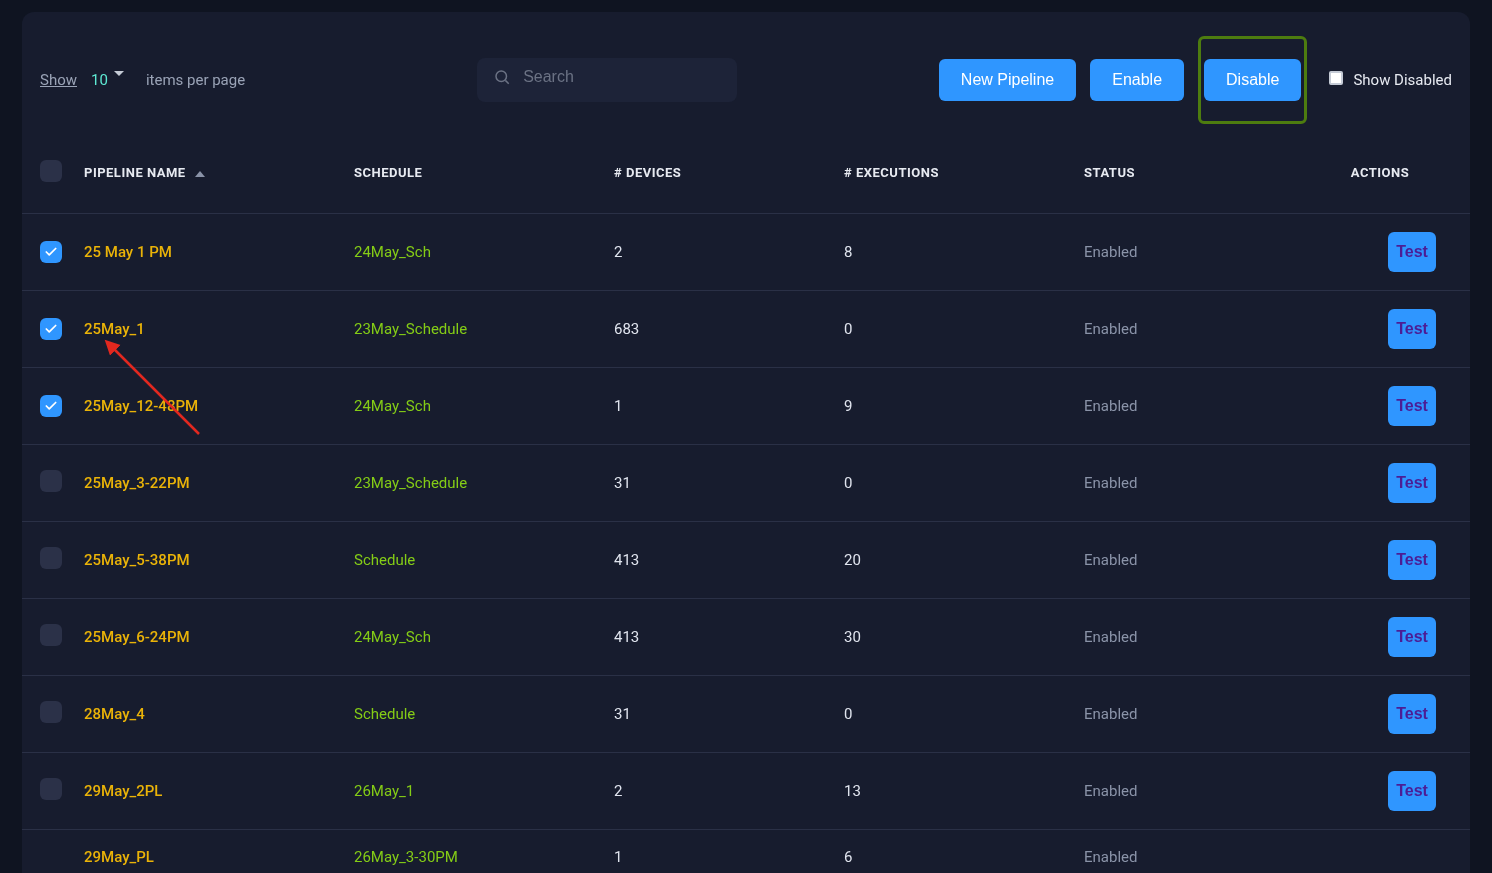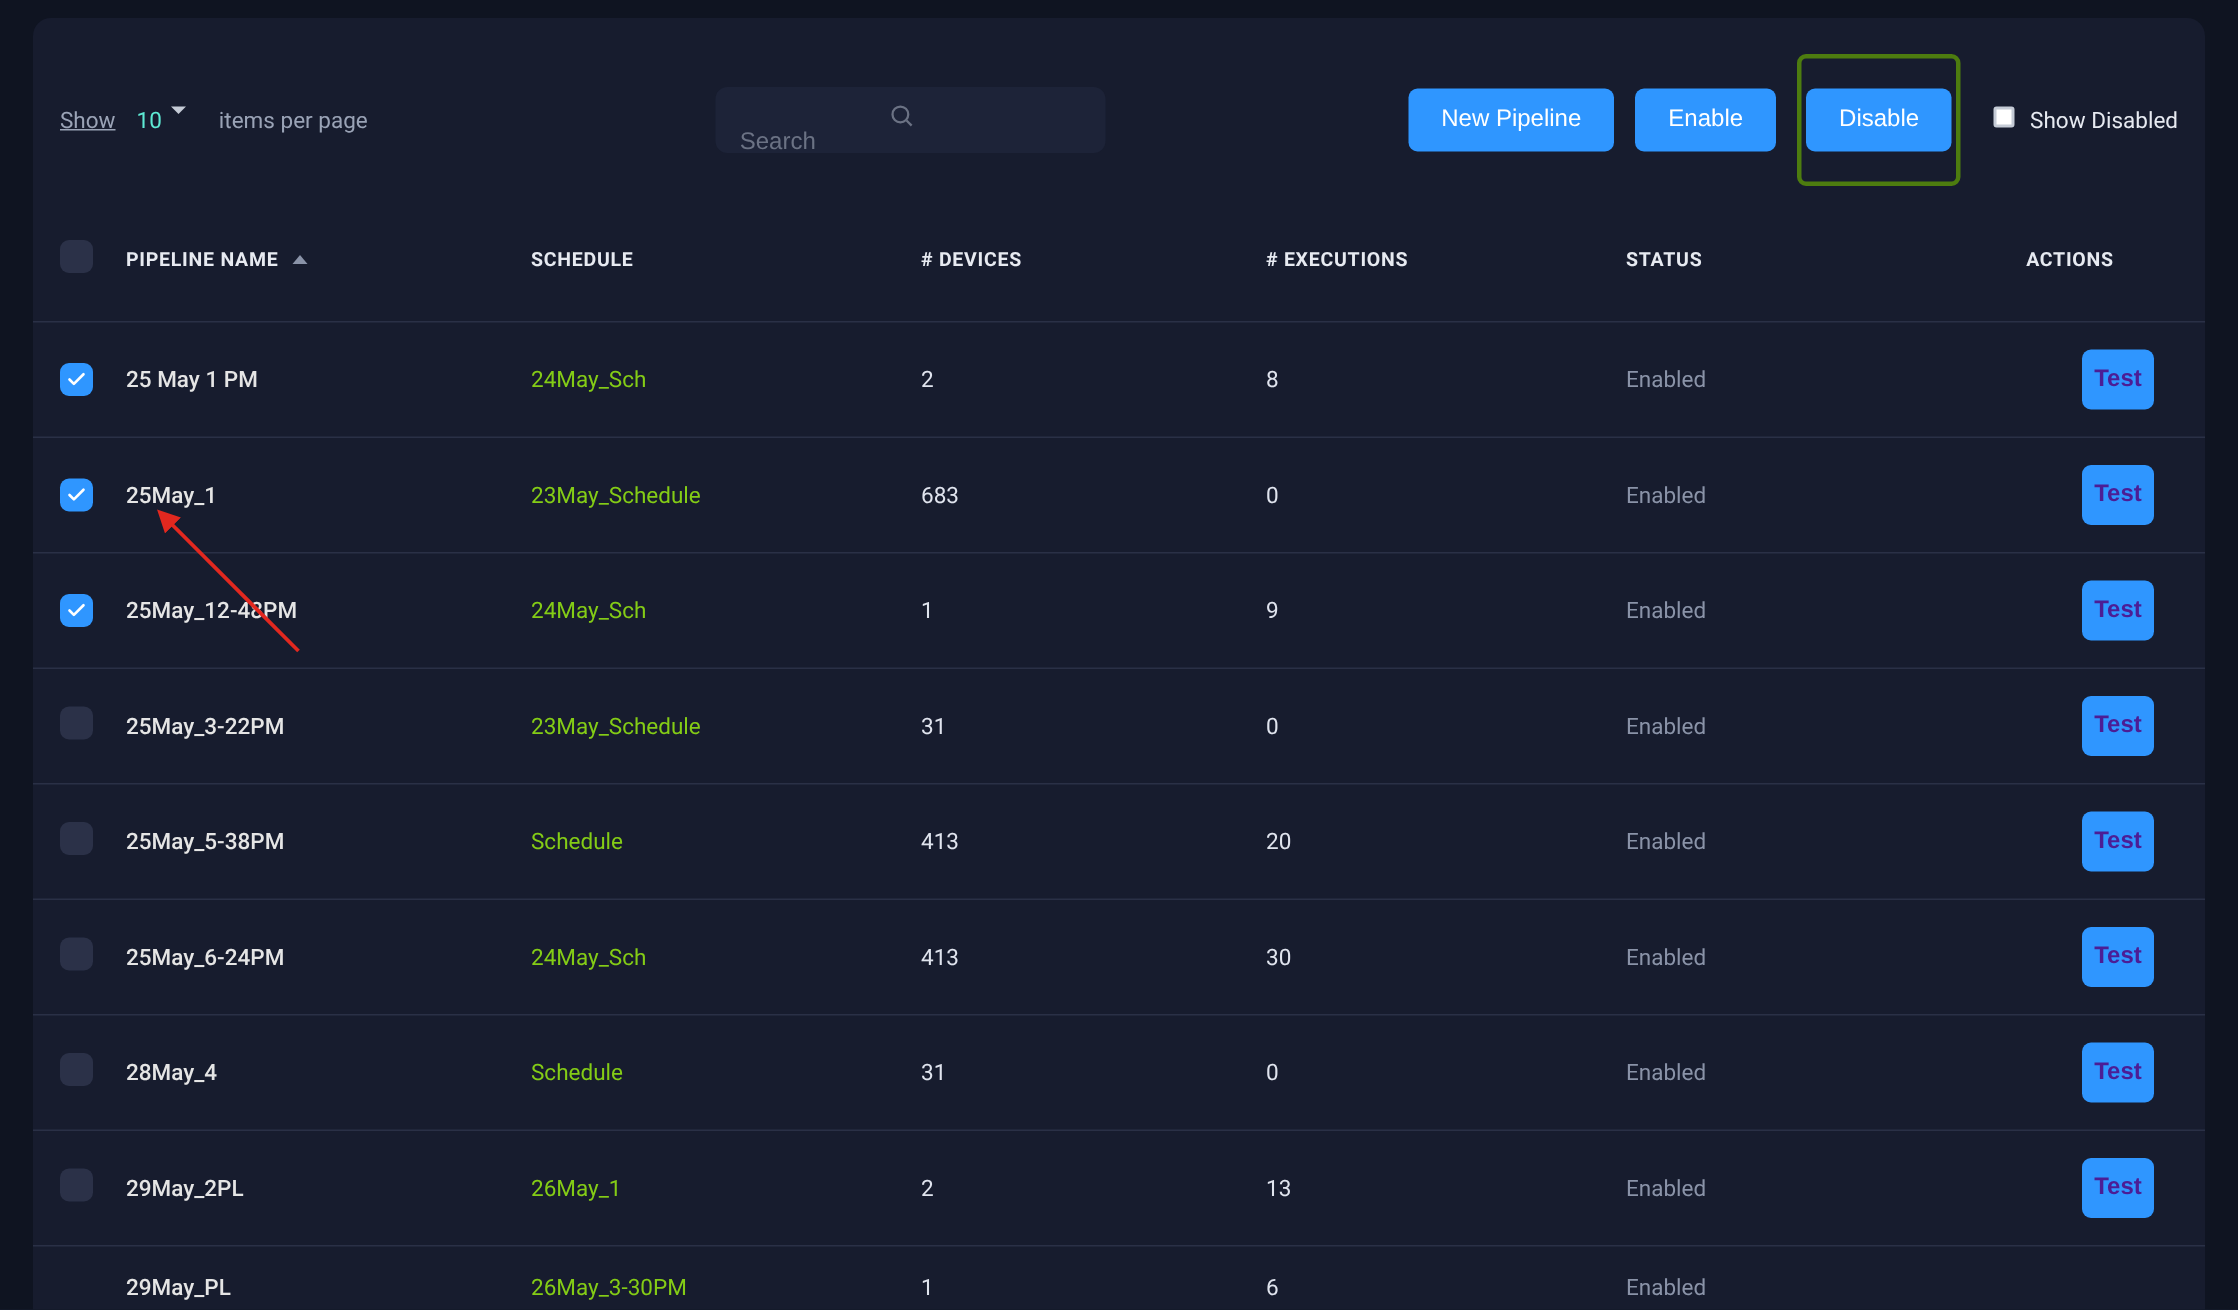--- a/index.html
+++ b/index.html
@@ -31,27 +31,26 @@
     width: 0; height: 0;
     border-left: 5px solid transparent;
     border-right: 5px solid transparent;
     border-top: 5px solid #c5cbd6;
     display: inline-block;
   }
   .items-text { color: #9aa3b6; font-size: 15px; margin-left: 8px; }
 
   .search-wrap {
     margin-left: 218px;
-    display: flex; align-items: center;
+    display: flex; align-items: flex-start;
     background: #1d2338;
     border-radius: 8px;
     padding: 10px 16px;
     width: 260px;
     height: 44px;
-    flex-direction: column;
   }
   .search-icon { width: 18px; height: 18px; margin-right: 12px; flex:0 0 auto; }
   .search-input {
     background: transparent; border: none; outline: none;
     color: #9aa3b6; font-size: 16px; width: 100%;
   }
   .search-input::placeholder { color: #6b7284; }
   .spacer { flex: 1; }
 
   .btn {
@@ -107,21 +106,21 @@
 
   tbody td {
     padding: 18px 4px;
     border-bottom: 1px solid #2a3046;
     font-size: 15px;
     color: #e0e4ee;
     vertical-align: middle;
   }
   tbody tr:last-child td { border-bottom: none; }
   tbody td:first-child { padding-left: 18px;}
-  tbody td.name-cell { color: #e5e5e5; font-weight: 500;}
+  tbody td.name-cell { color: #eab308; font-weight: 500;}
   tbody td.sched-cell { color: #84cc16;}
   tbody td.status-cell { color: #8a93a8;}
   tbody td.actions-cell { text-align: right; padding-right: 34px;}
 
   .row-check {
     width: 22px; height: 22px; border-radius: 6px;
     background: #2b3148;
     display: inline-flex; align-items: center; justify-content: center;
   }
   .row-check.header {

